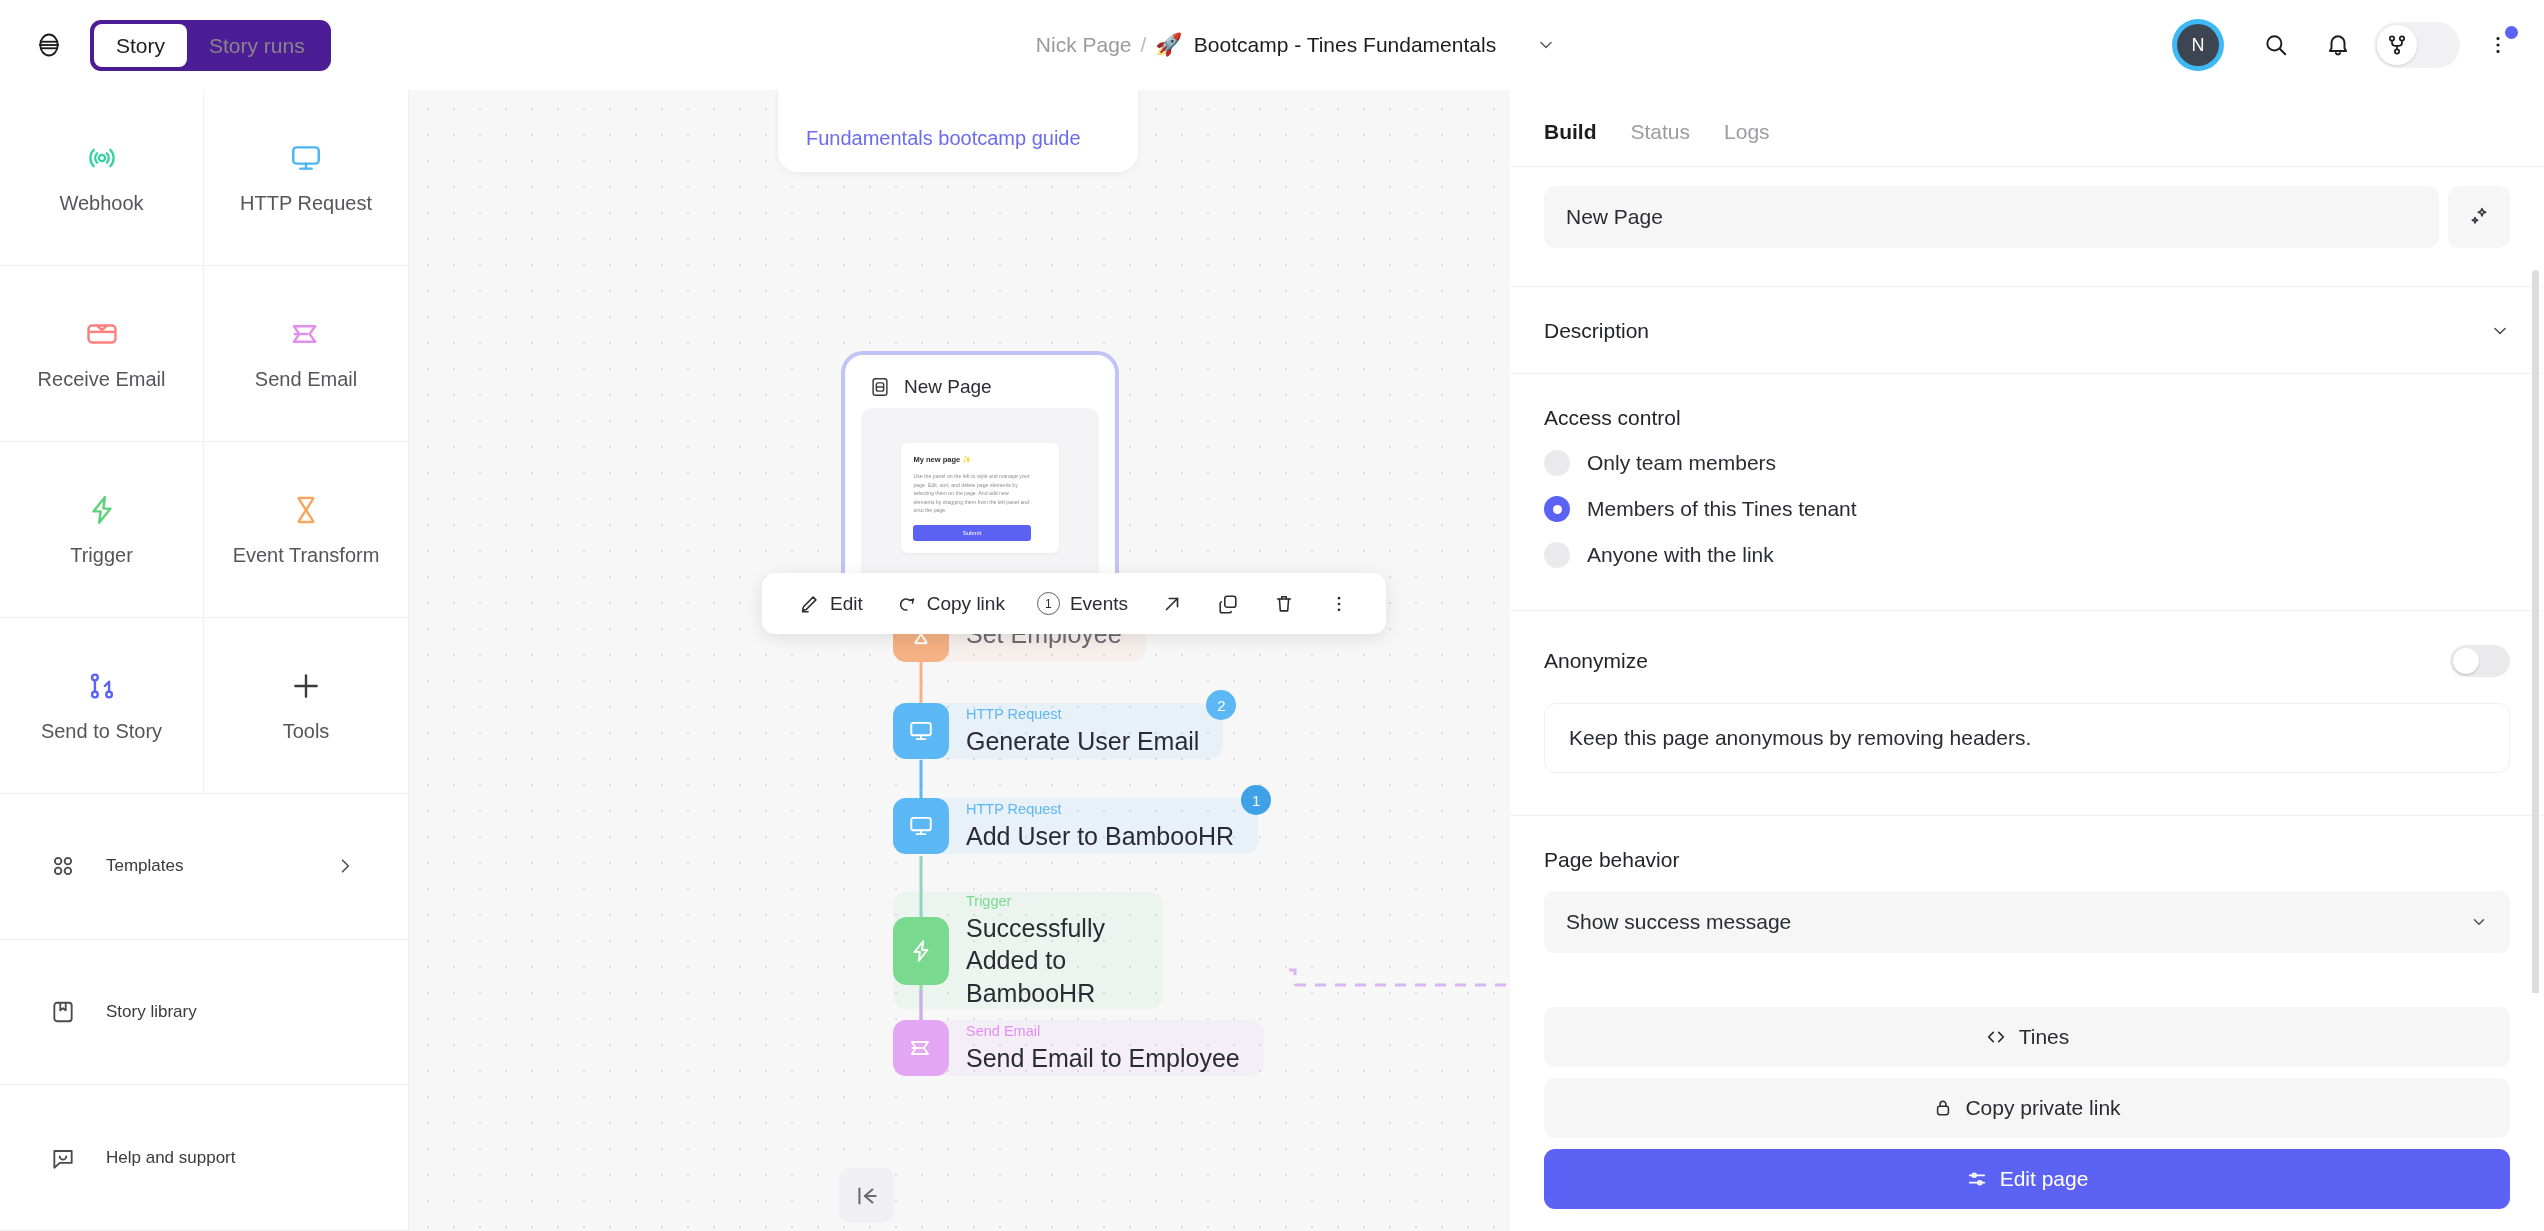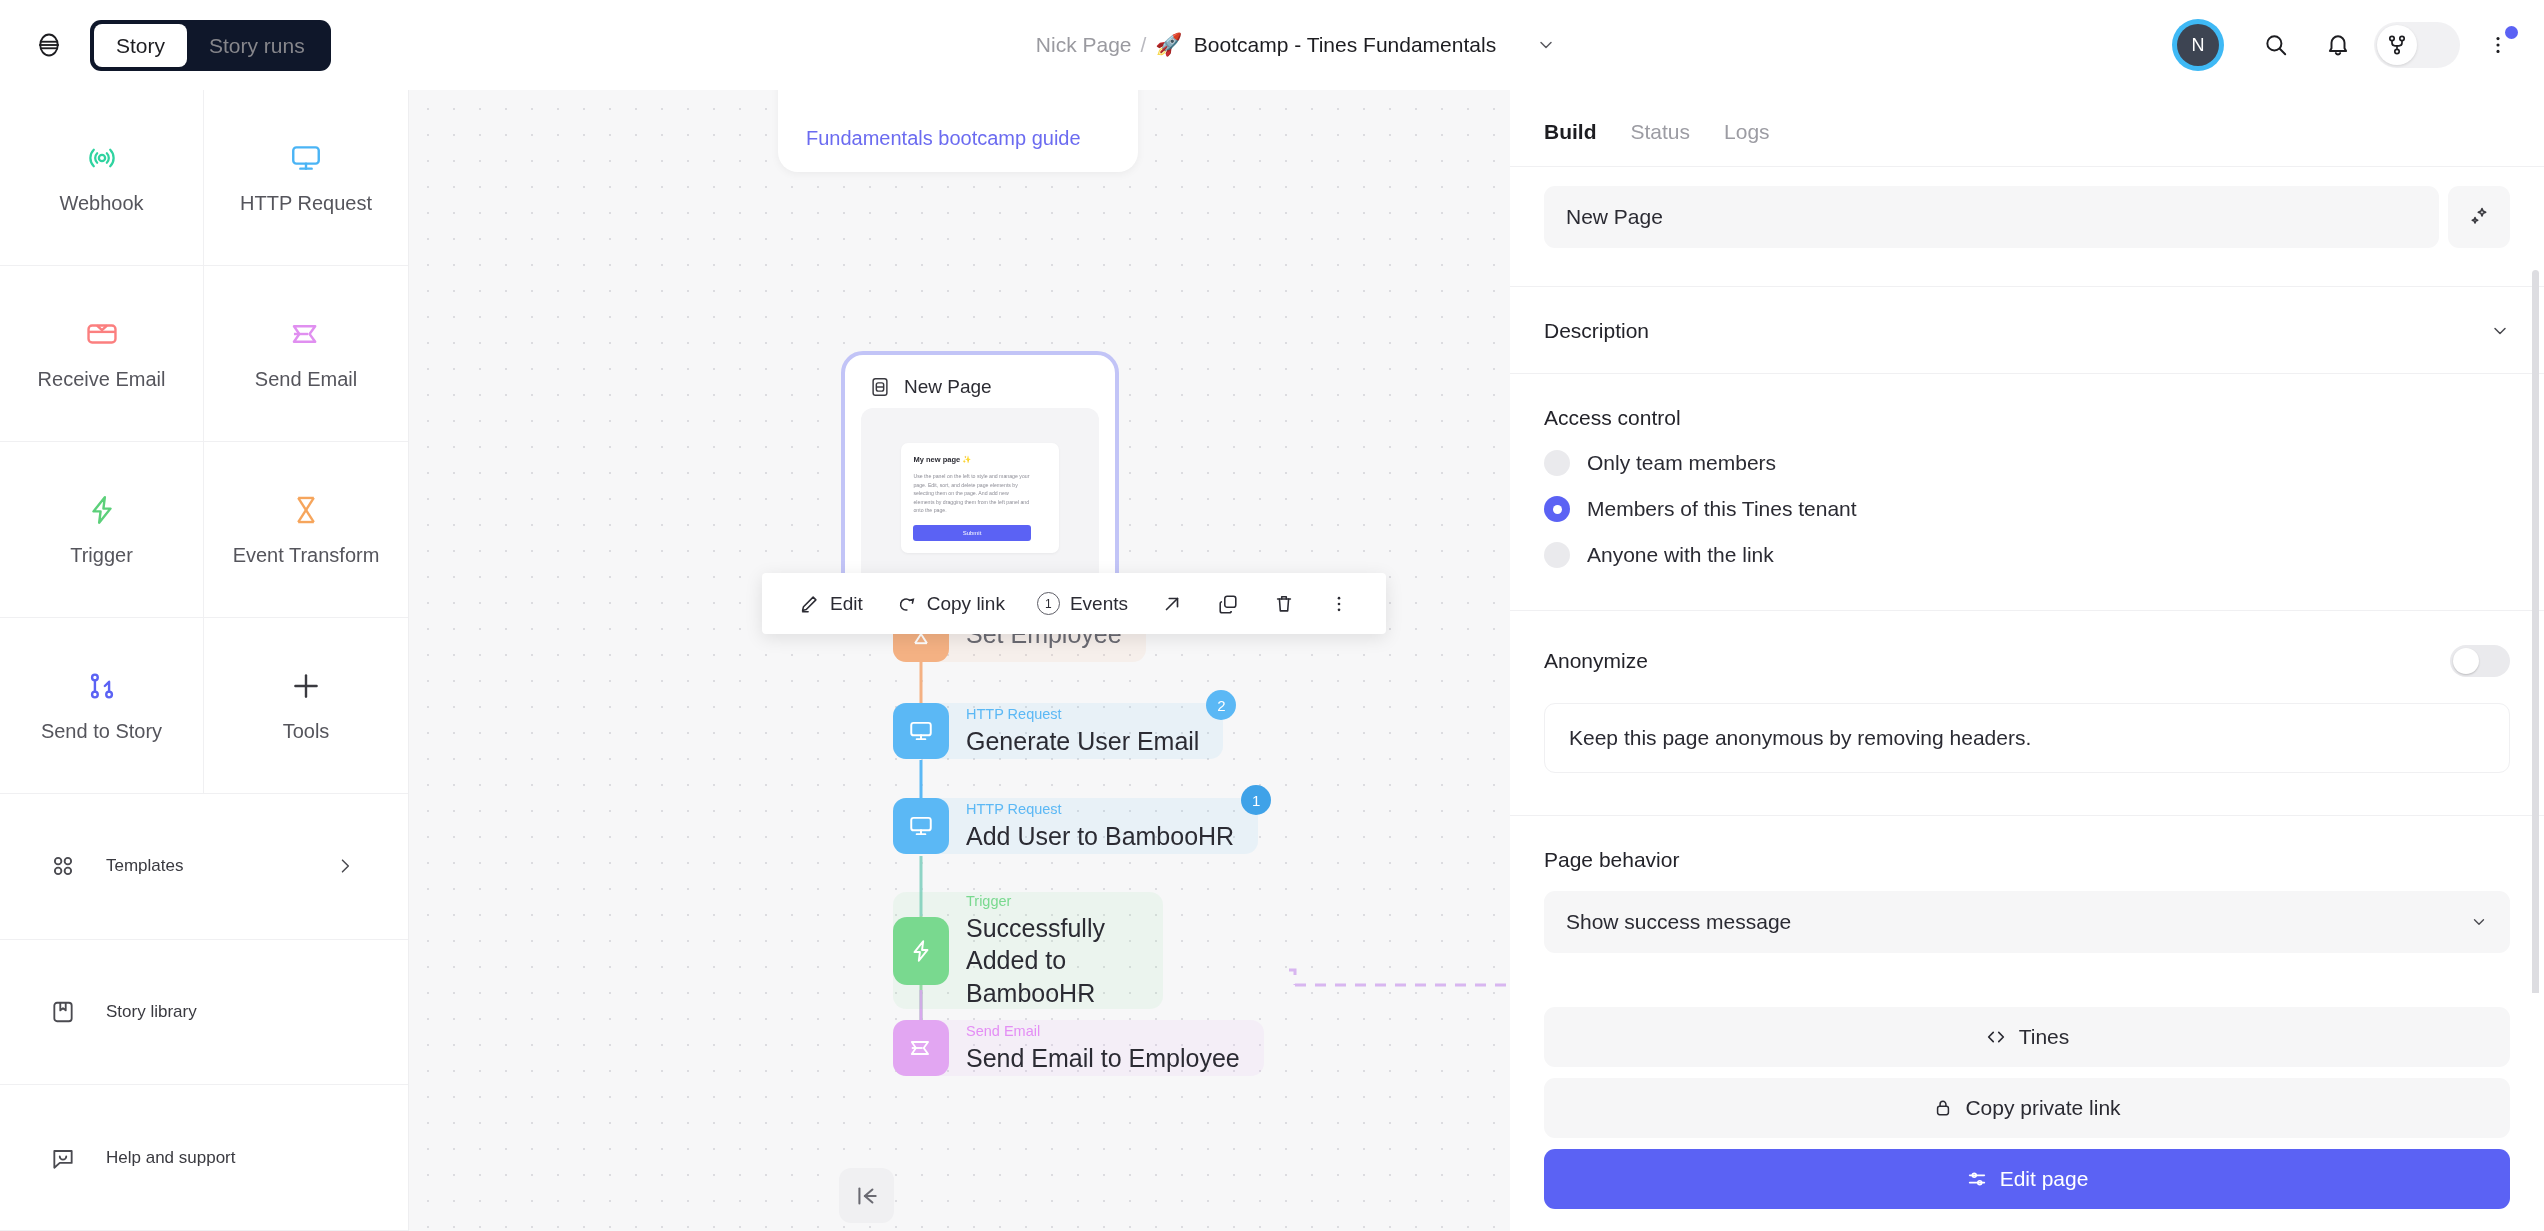--- a/index.html
+++ b/index.html
@@ -15,21 +15,21 @@
   
   .topbar {
     height: 90px; flex: 0 0 90px;
     display: flex; align-items: center;
     background: #fff;
     position: relative; z-index: 40;
   }
   .tb-left { display: flex; align-items: center; padding-left: 34px; gap: 26px; width: 420px; }
   .logo { width: 30px; height: 30px; display: flex; align-items: center; justify-content: center; }
   .seg {
-    display: flex; background: #0f172a; border-radius: 11px; padding: 4px;
+    display: flex; background: #4c1d95; border-radius: 11px; padding: 4px;
   }
   .seg-btn {
     font-size: 21px; line-height: 1; padding: 11px 22px; border-radius: 8px;
     color: #86868b; cursor: pointer; white-space: nowrap;
   }
   .seg-btn.active { background: #fff; color: #1d1d21; box-shadow: 0 1px 2px rgba(0,0,0,.08); font-weight: 400; }
 
   .tb-center {
     flex: 1; display: flex; align-items: center; justify-content: center; gap: 0px;
   }
@@ -112,21 +112,21 @@
     box-shadow: 0 1px 3px rgba(0,0,0,.05);
   }
   .mini-title { font-size: 7.5px; font-weight: bold; color: #2b2b33; margin-bottom: 8px; }
   .mini-body { font-size: 5.2px; line-height: 1.65; color: #8d8d96; margin-bottom: 10px; }
   .mini-btn { background: #5b62f4; color: #fff; font-size: 6px; text-align: center;
       padding: 5px 0; border-radius: 3px; }
 
   
   .float-toolbar {
     position: absolute; left: 353px; top: 483px; height: 61px;
-    background: #fff; border-radius: 4px; box-shadow: 0 4px 18px rgba(0,0,0,.10);
+    background: #fff; border-radius: 13px; box-shadow: 0 4px 18px rgba(0,0,0,.10);
     display: flex; align-items: center; padding: 0 20px; gap: 0px; z-index: 20;
   }
   .ft-item { display: flex; align-items: center; gap: 10px; padding: 0 16px; height: 100%;
       font-size: 19px; color: #2b2b33; cursor: pointer; position: relative; }
   .ft-icon-only { padding: 0 17px; }
   .ft-badge { width: 23px; height: 23px; border-radius: 50%; border: 1.6px solid #5d5d66;
       font-size: 12px; display:flex; align-items:center; justify-content:center; color:#2b2b33;}
 
   
   .node {

